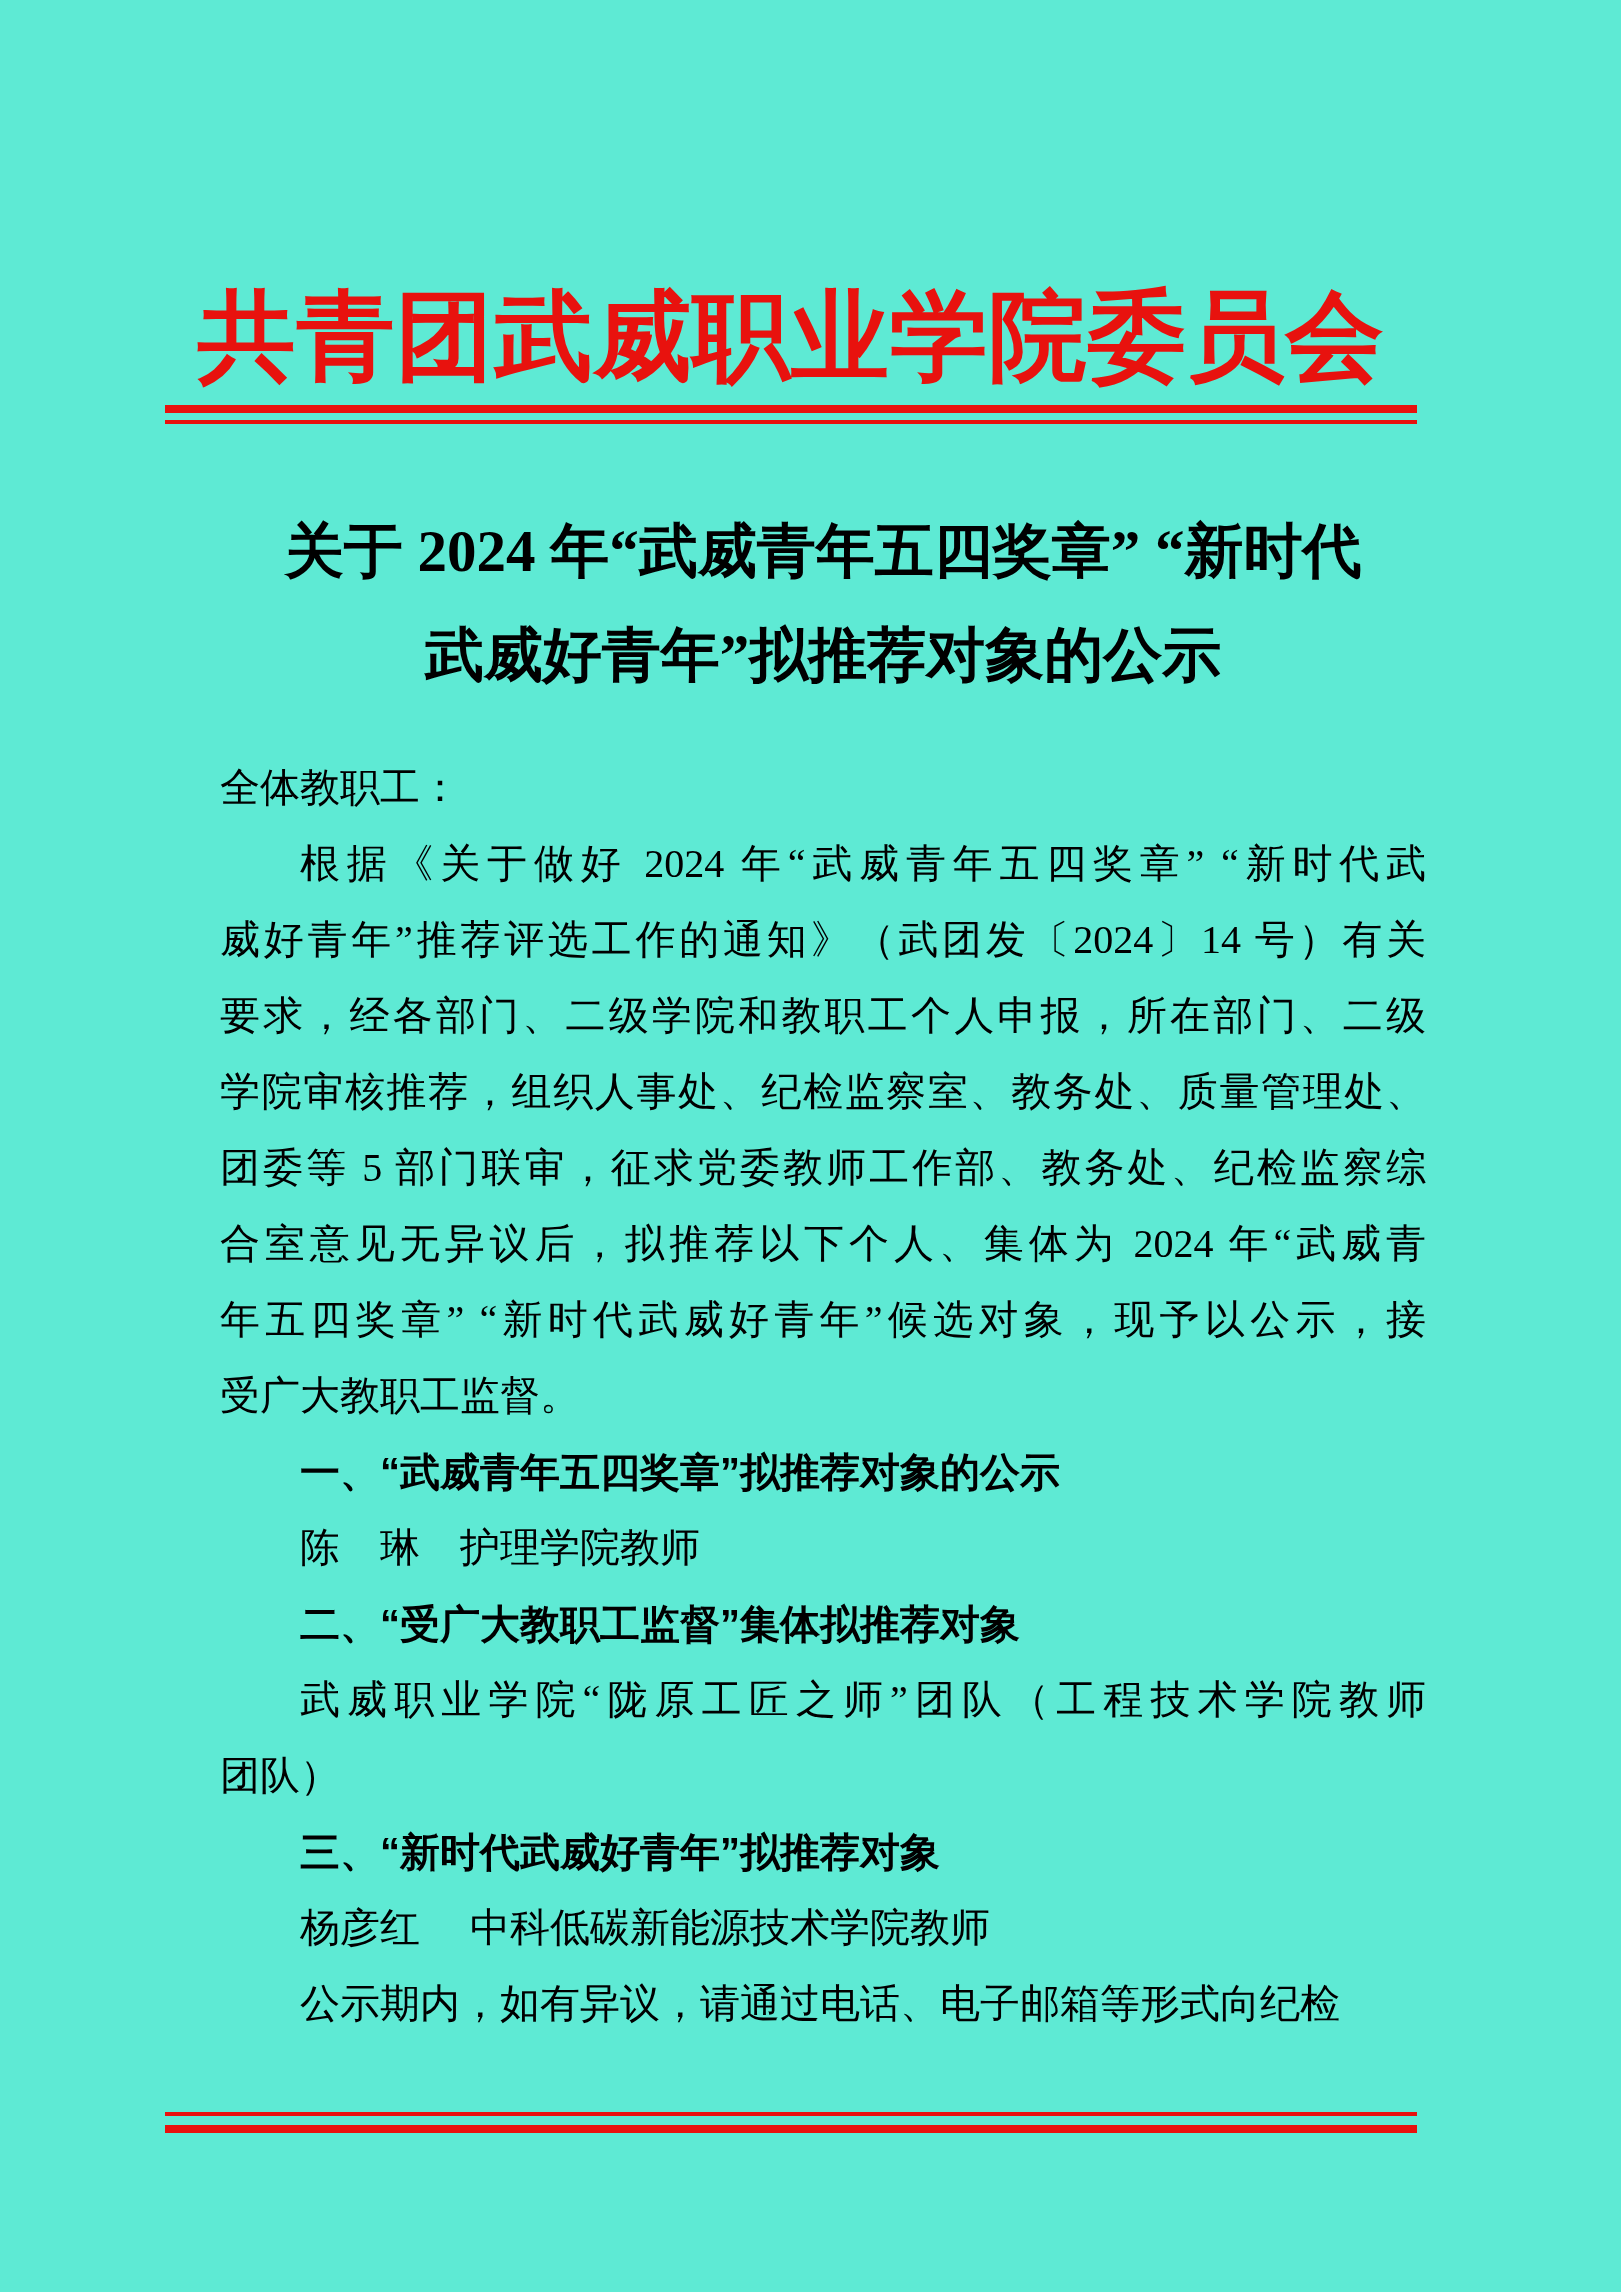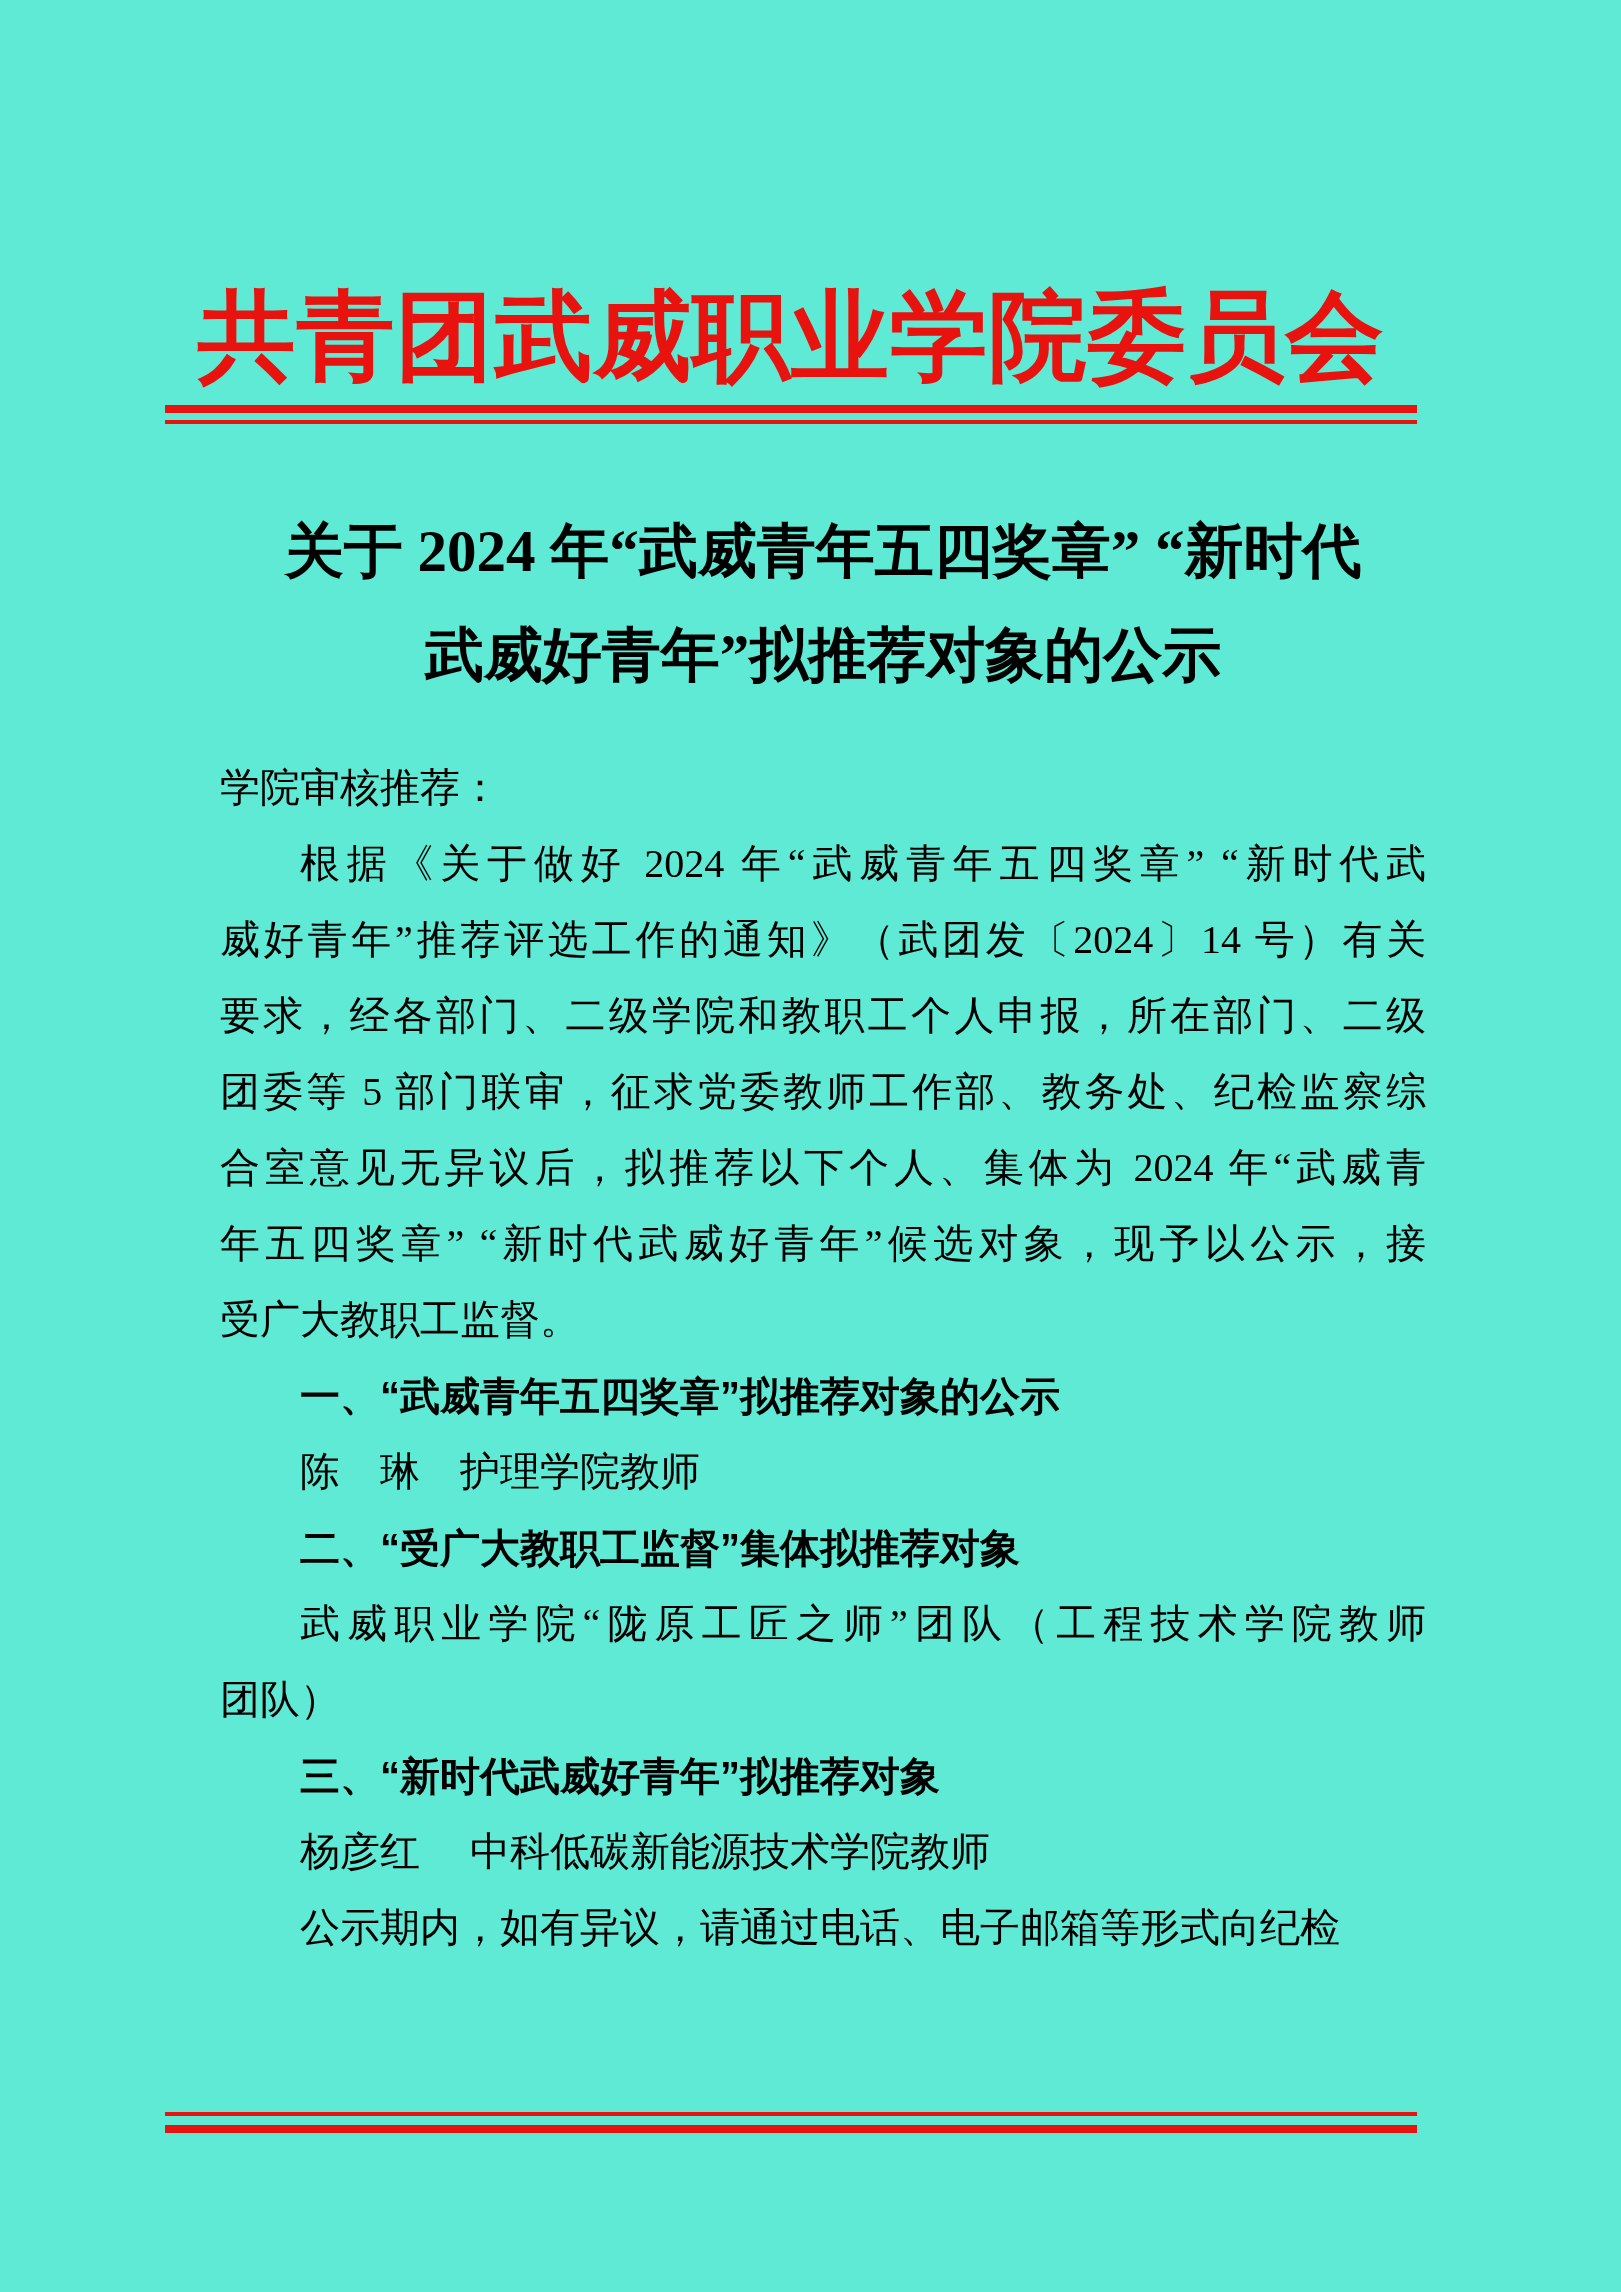--- a/index.html
+++ b/index.html
@@ -67,24 +67,25 @@
     <div class="bar-gap"></div>
     <div class="bar-thin"></div>
   </div>
 
   <div class="doc-title">
     <div>关于 2024 年“武威青年五四奖章” “新时代</div>
     <div>武威好青年”拟推荐对象的公示</div>
   </div>
 
   <div class="body-text">
-    <div class="bline">学院审核推荐：</div>
+    <div class="bline">全体教职工：</div>
     <div class="bline j ind">根据《关于做好 2024 年“武威青年五四奖章” “新时代武</div>
     <div class="bline j">威好青年”推荐评选工作的通知》（武团发〔2024〕14 号）有关</div>
     <div class="bline j">要求，经各部门、二级学院和教职工个人申报，所在部门、二级</div>
+    <div class="bline j">学院审核推荐，组织人事处、纪检监察室、教务处、质量管理处、</div>
     <div class="bline j">团委等 5 部门联审，征求党委教师工作部、教务处、纪检监察综</div>
     <div class="bline j">合室意见无异议后，拟推荐以下个人、集体为 2024 年“武威青</div>
     <div class="bline j">年五四奖章” “新时代武威好青年”候选对象，现予以公示，接</div>
     <div class="bline">受广大教职工监督。</div>
     <div class="bline hei ind">一、“武威青年五四奖章”拟推荐对象的公示</div>
     <div class="bline ind">陈　琳　护理学院教师</div>
     <div class="bline hei ind">二、“受广大教职工监督”集体拟推荐对象</div>
     <div class="bline j ind">武威职业学院“陇原工匠之师”团队（工程技术学院教师</div>
     <div class="bline">团队）</div>
     <div class="bline hei ind">三、“新时代武威好青年”拟推荐对象</div>

